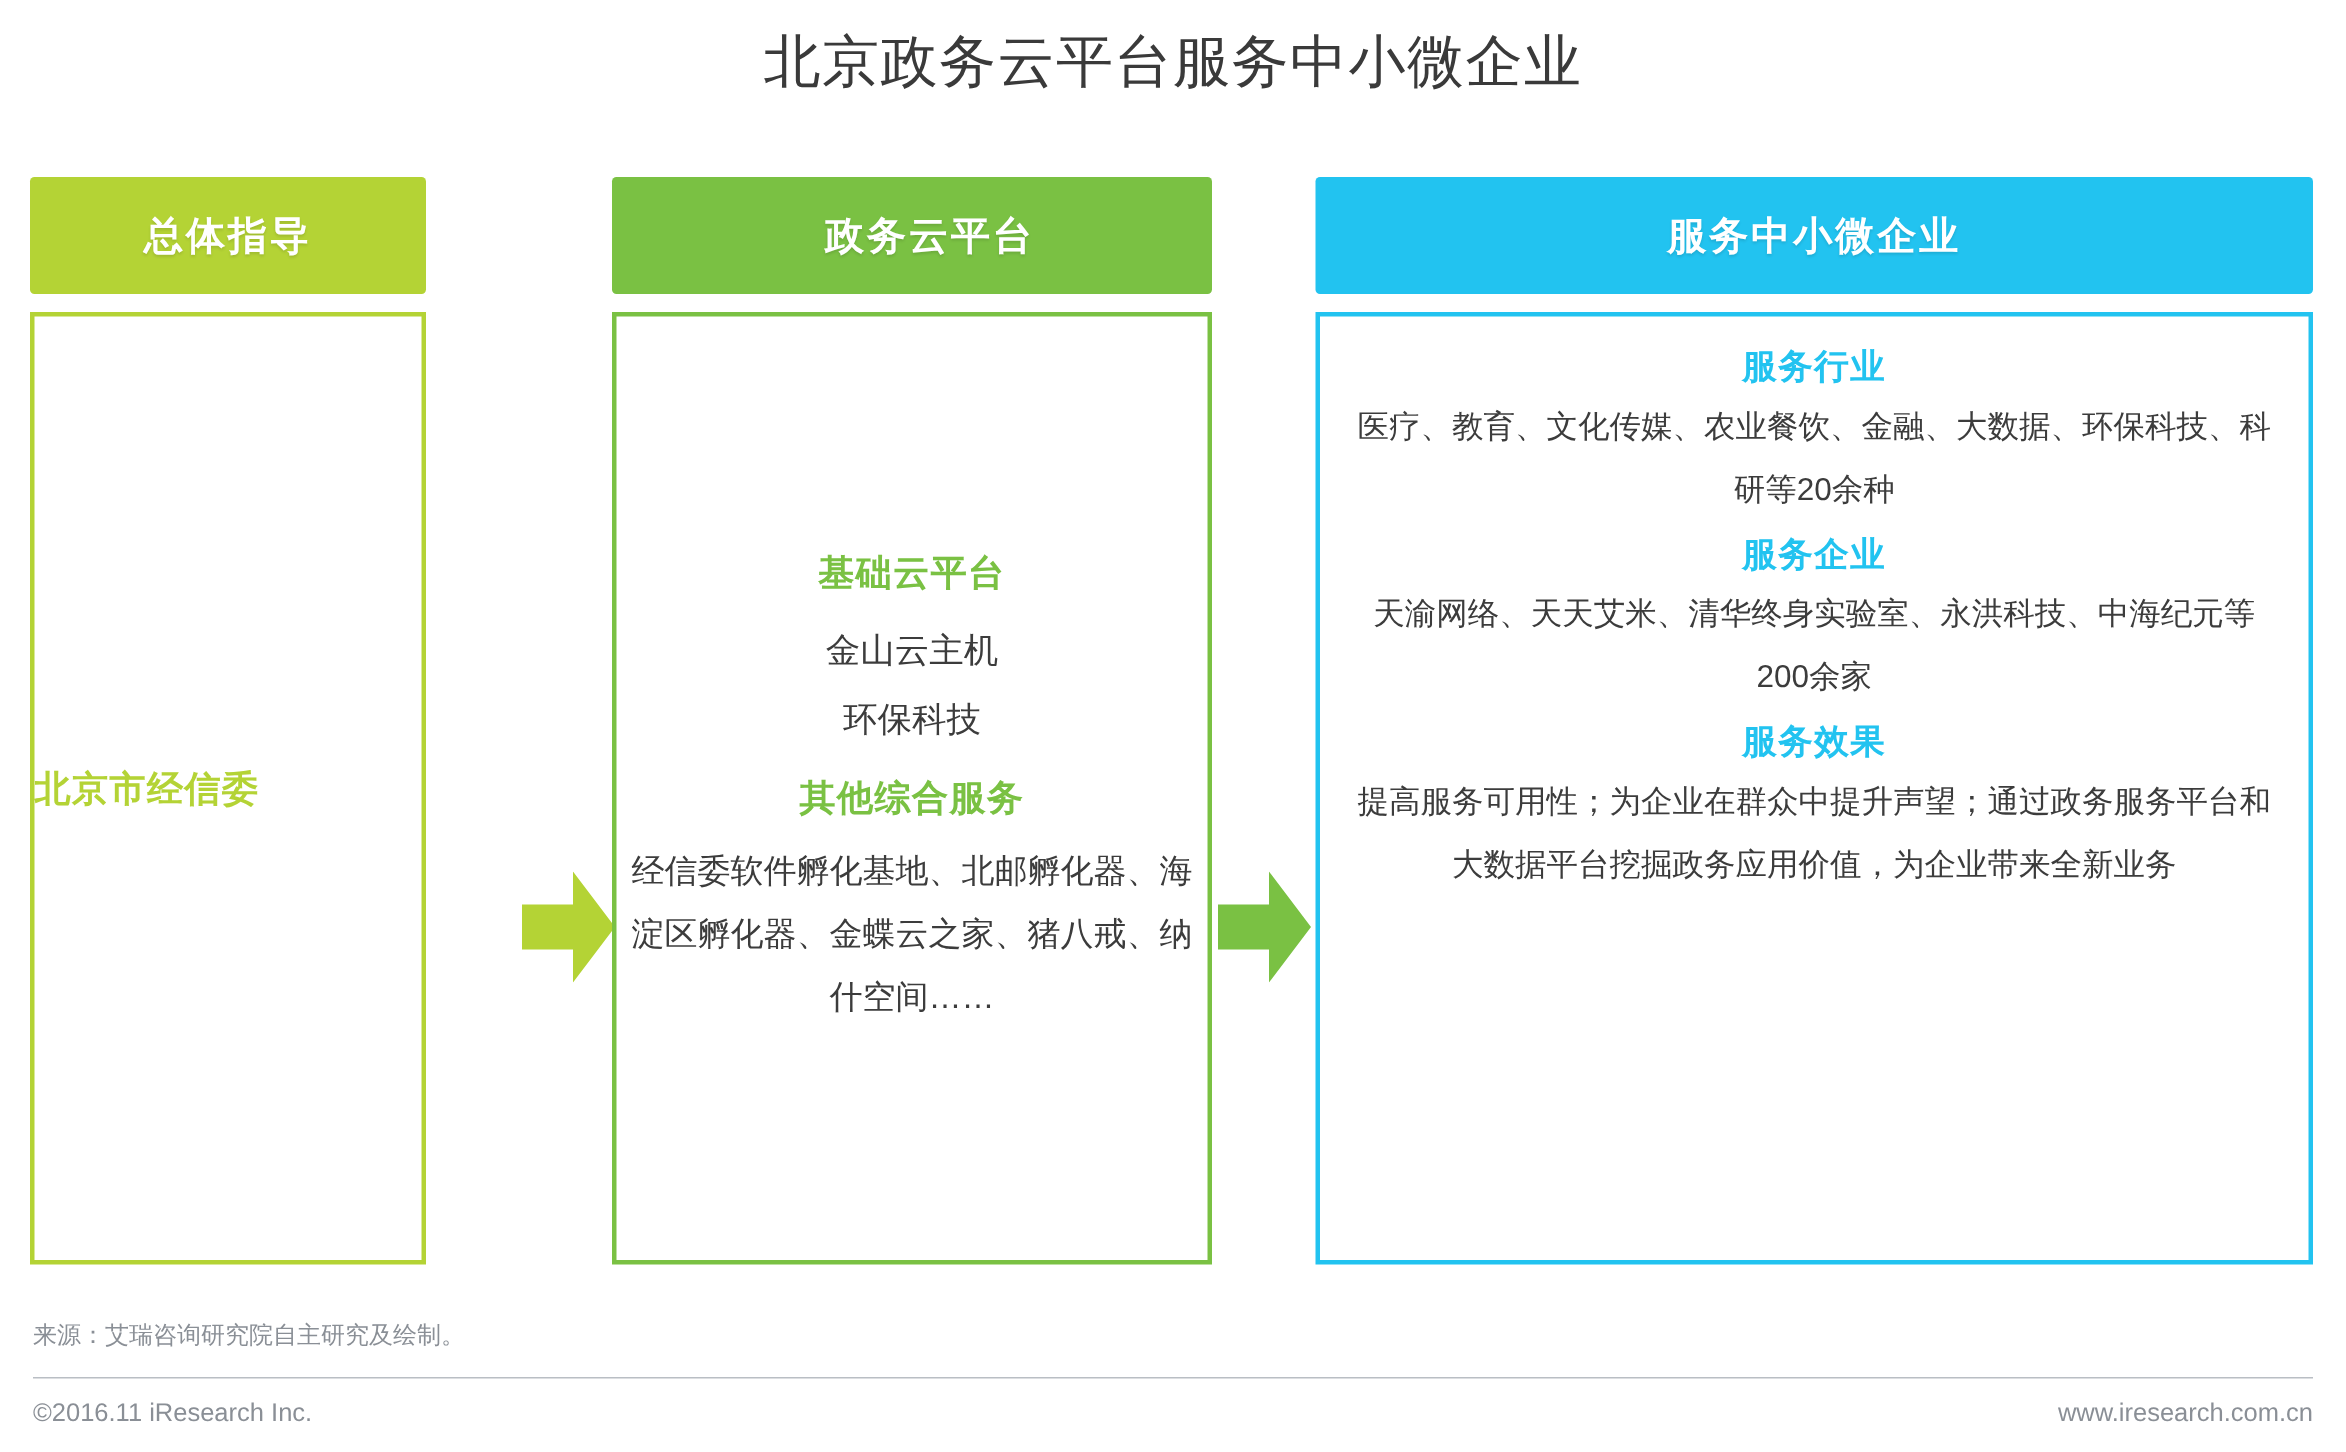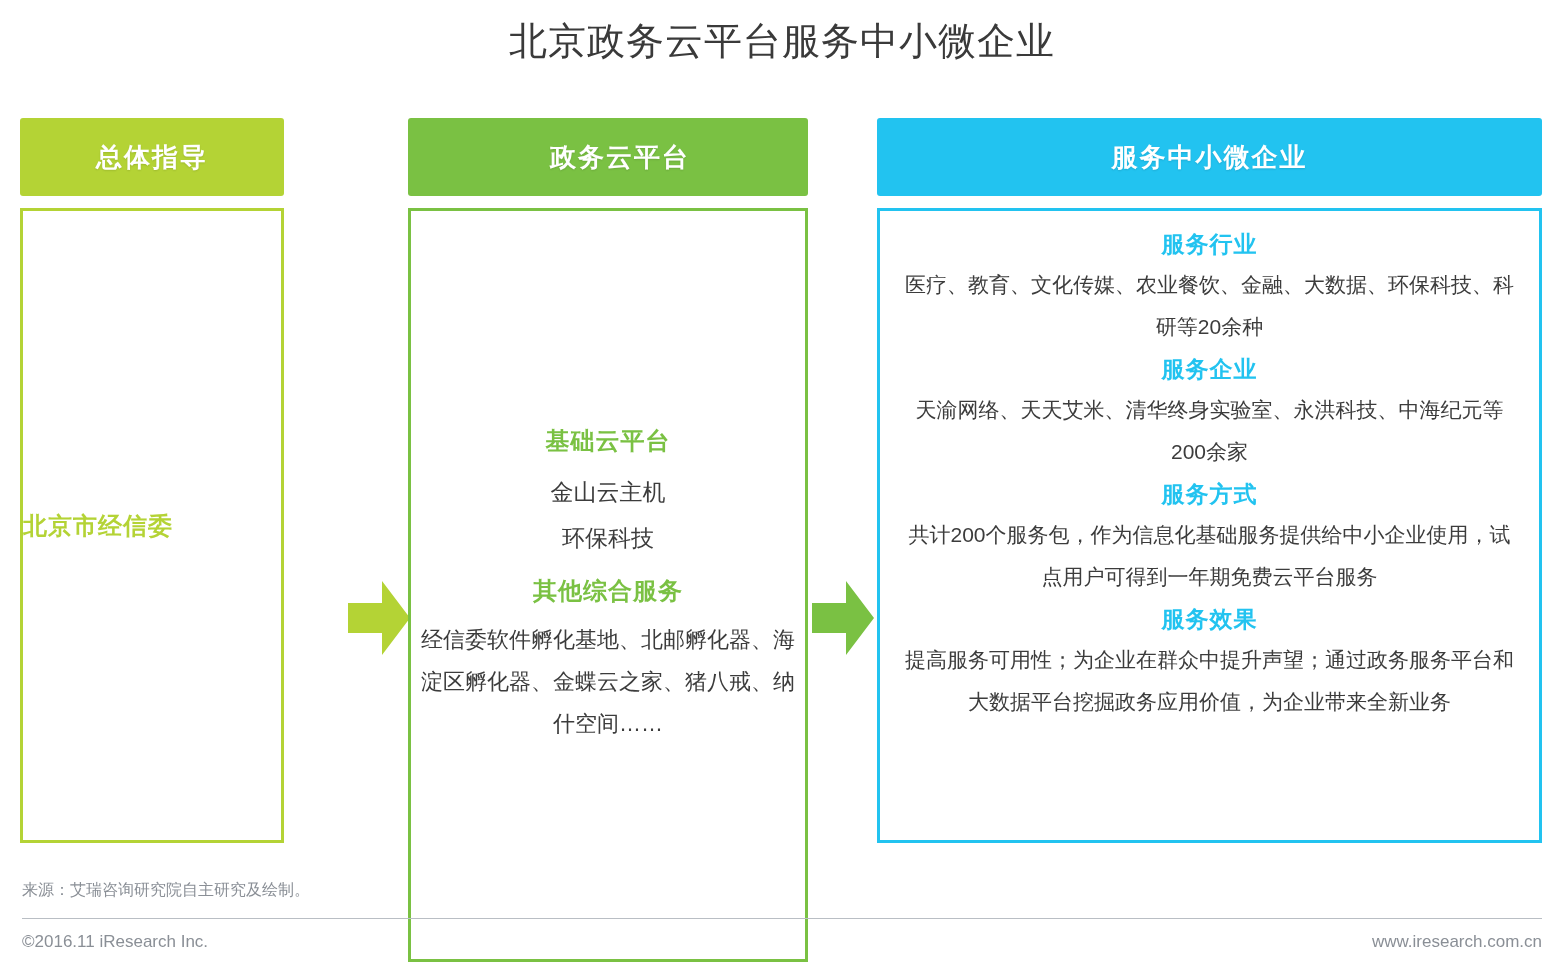--- a/index.html
+++ b/index.html
@@ -49,21 +49,21 @@
 
   .col-body {
     margin-top: 12px;
     border-style: solid;
     border-width: 3px;
     border-radius: 0;
     background: #ffffff;
     position: relative;
   }
   .col-1 .col-body { border-color: #b4d335; height: 635px; }
-  .col-2 .col-body { border-color: #7ac143; height: 754px; }
+  .col-2 .col-body { border-color: #7ac143; height: 635px; }
   .col-3 .col-body { border-color: #22c3f0; height: 635px; padding: 18px 20px 0 20px; }
 
   
   .c1-label {
     position: absolute;
     top: 50%; left: 0; width: 100%;
     transform: translateY(-50%);
     font-size: 24px;
     font-weight: bold;
     color: #b4d335;
@@ -195,24 +195,20 @@
       <div class="c3-section">
         <div class="c3-head">服务行业</div>
         <div class="c3-body">医疗、教育、文化传媒、农业餐饮、金融、大数据、环保科技、科研等20余种</div>
       </div>
 
       <div class="c3-section">
         <div class="c3-head">服务企业</div>
         <div class="c3-body">天渝网络、天天艾米、清华终身实验室、永洪科技、中海纪元等200余家</div>
       </div>
 
-      <div class="c3-section">
-        <div class="c3-head">服务方式</div>
-        <div class="c3-body">共计200个服务包，作为信息化基础服务提供给中小企业使用，试点用户可得到一年期免费云平台服务</div>
-      </div>
 
       <div class="c3-section">
         <div class="c3-head">服务效果</div>
         <div class="c3-body">提高服务可用性；为企业在群众中提升声望；通过政务服务平台和大数据平台挖掘政务应用价值，为企业带来全新业务</div>
       </div>
 
     </div>
   </div>
 
 </div>

